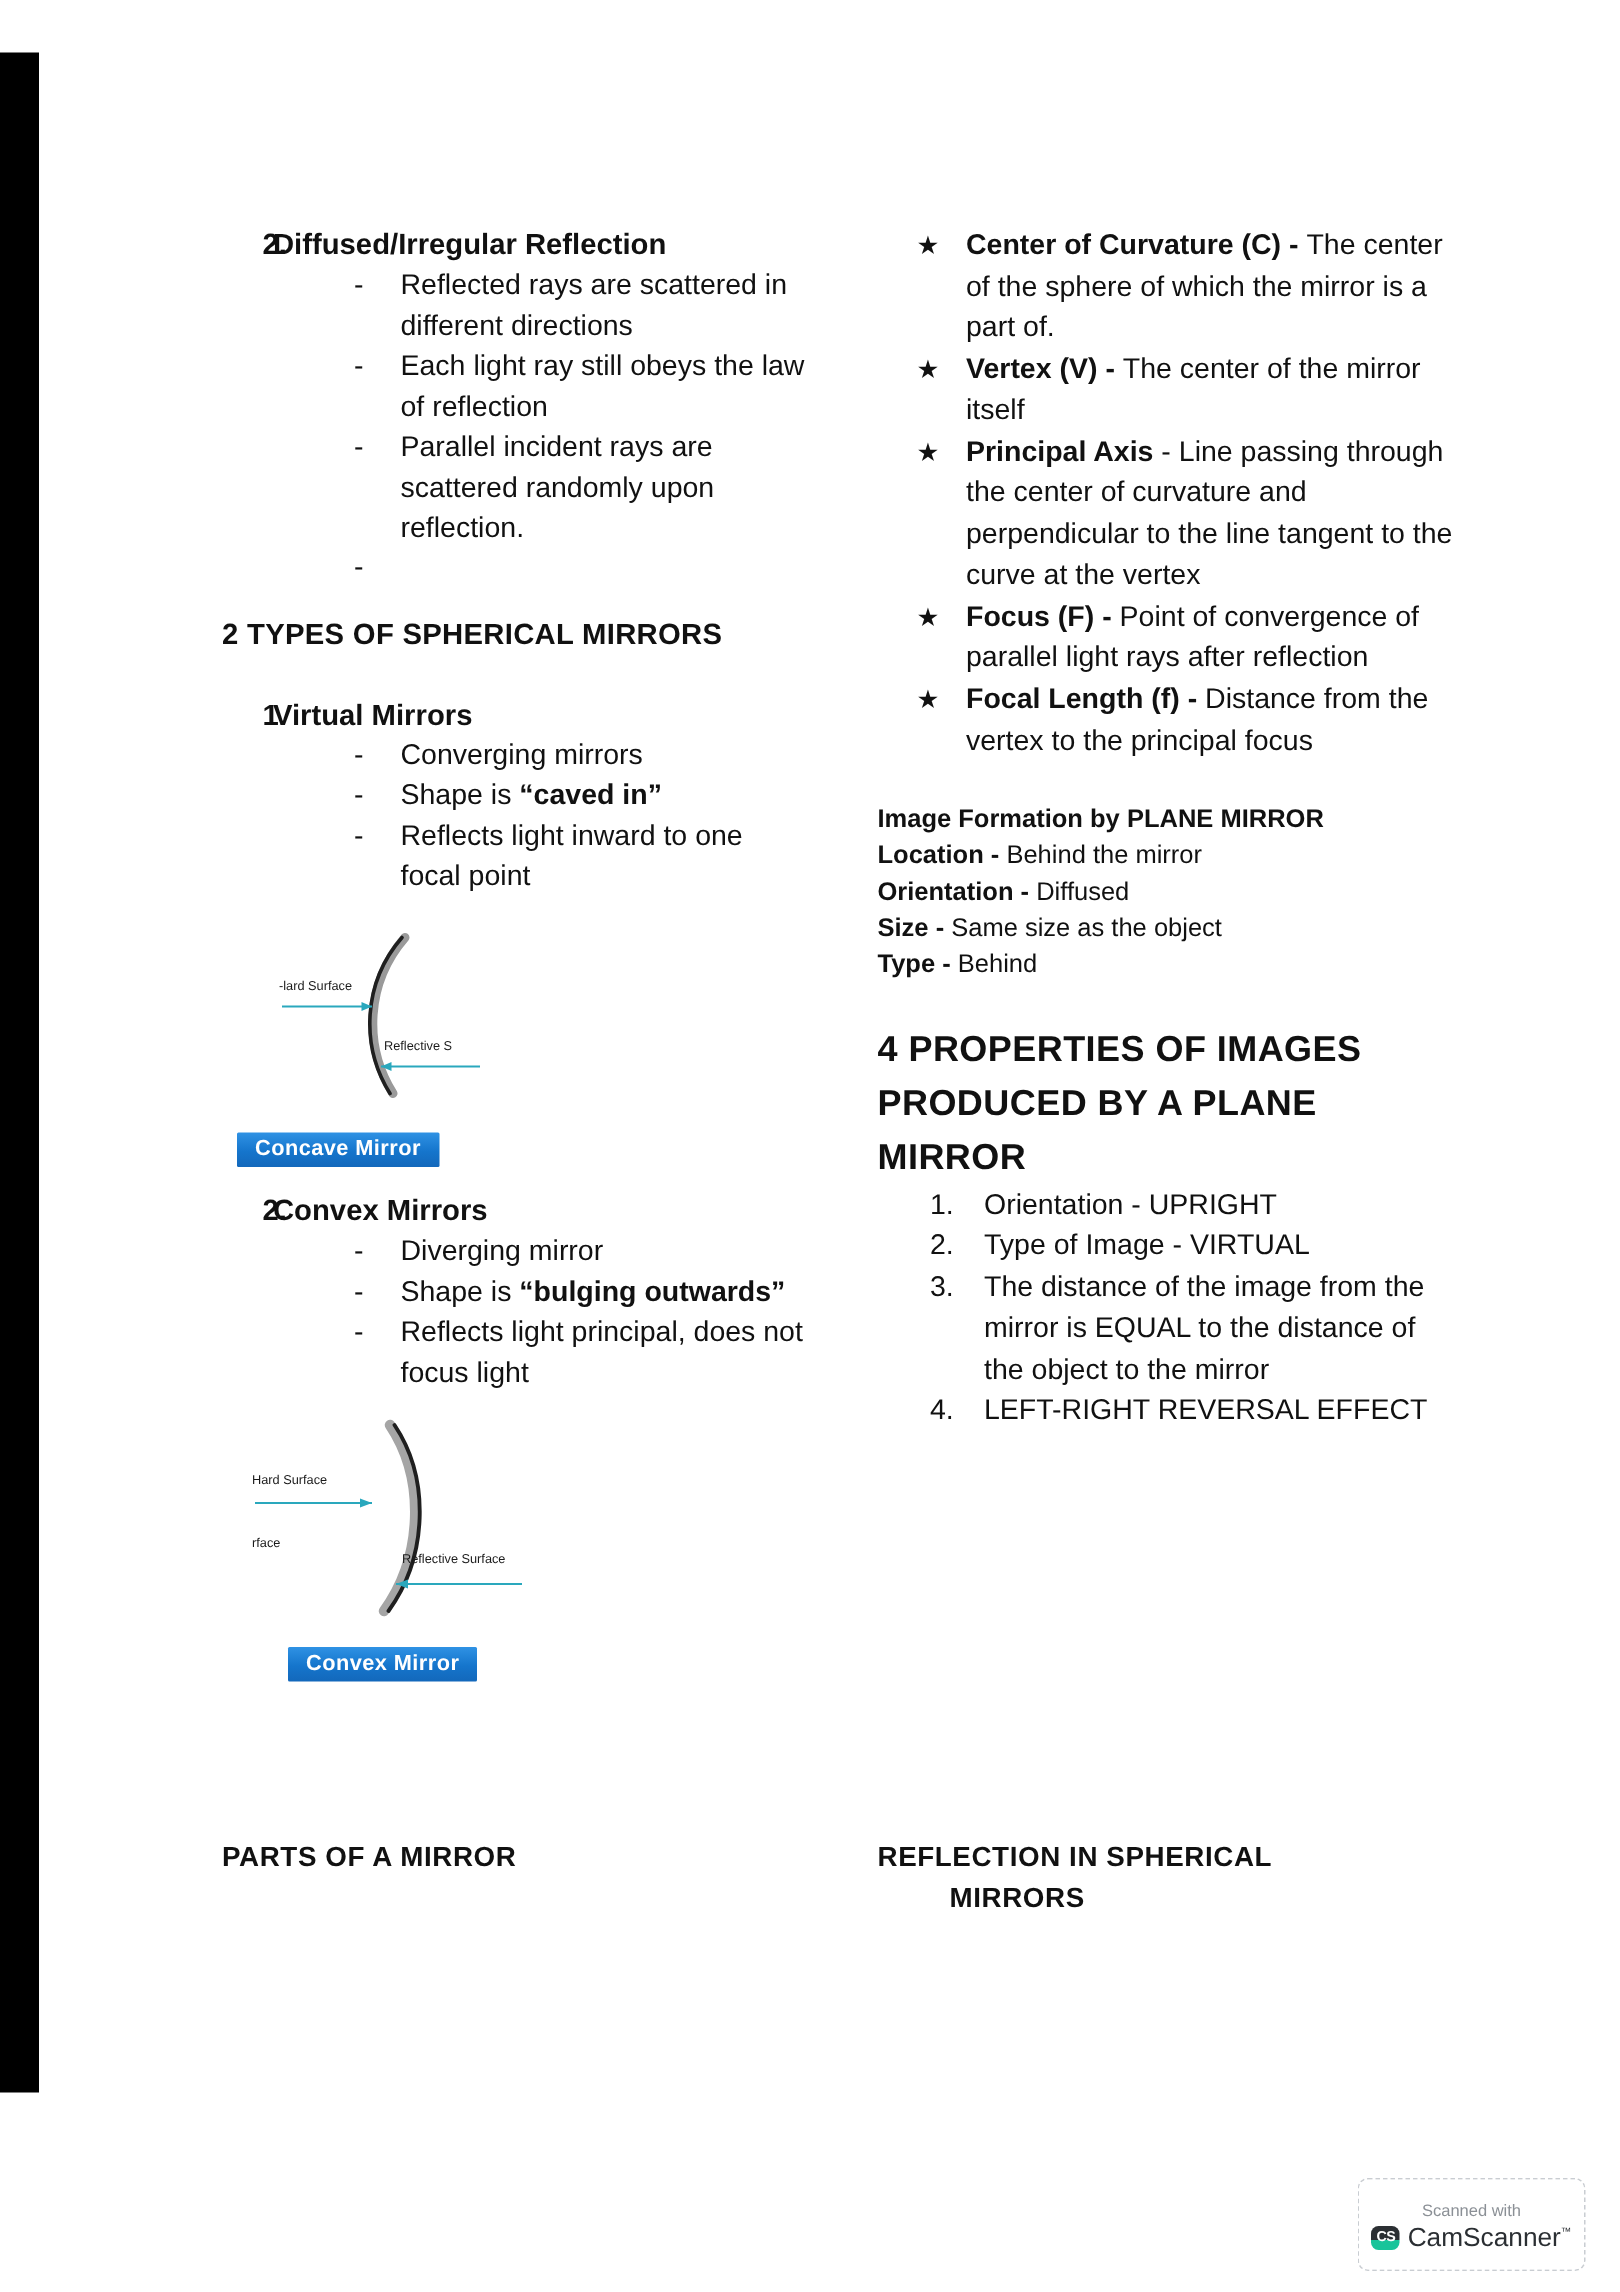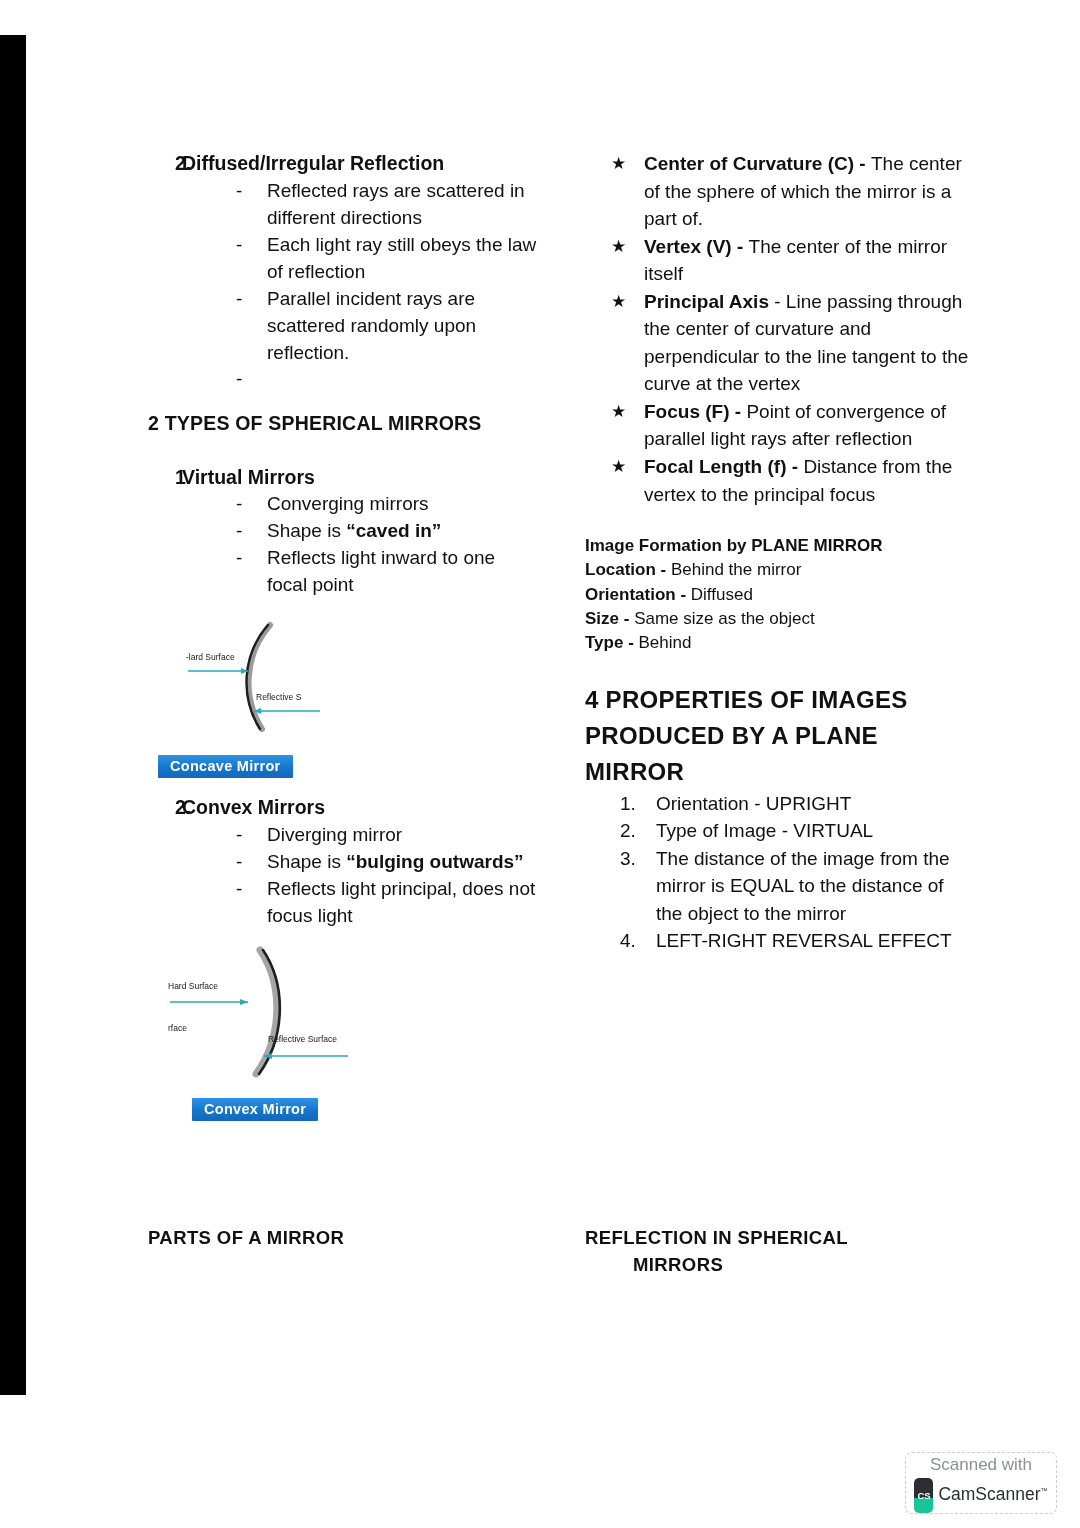--- a/index.html
+++ b/index.html
@@ -185,33 +185,33 @@
     border-radius: 7px;
     background: #ffffff;
     box-sizing: border-box;
     display: flex;
     flex-direction: column;
     align-items: center;
     justify-content: center;
     padding-top: 2px;
   }
   .cs-top {
-    font-size: 17px;
+    font-size: 11px;
     color: #8b9096;
     line-height: 1.2;
     margin-bottom: 2px;
   }
   .cs-bottom {
     display: flex;
     align-items: center;
     gap: 5px;
   }
   .cs-logo {
     width: 19px;
-    height: 35px;
+    height: 16px;
     border-radius: 5px;
     background: linear-gradient(180deg, #2b2f33 0%, #2b2f33 58%, #19c49a 58%, #19c49a 100%);
     color: #ffffff;
     font-size: 9.5px;
     font-weight: bold;
     display: flex;
     align-items: center;
     justify-content: center;
     letter-spacing: -0.3px;
   }

